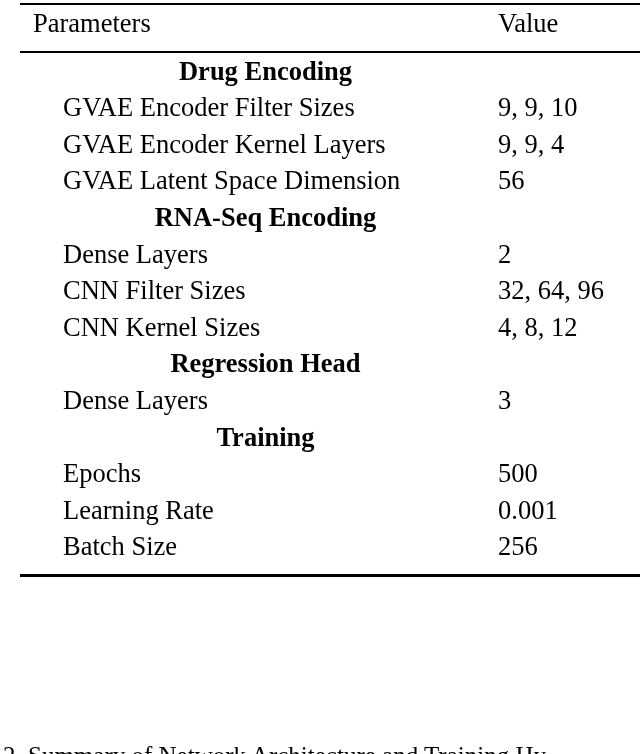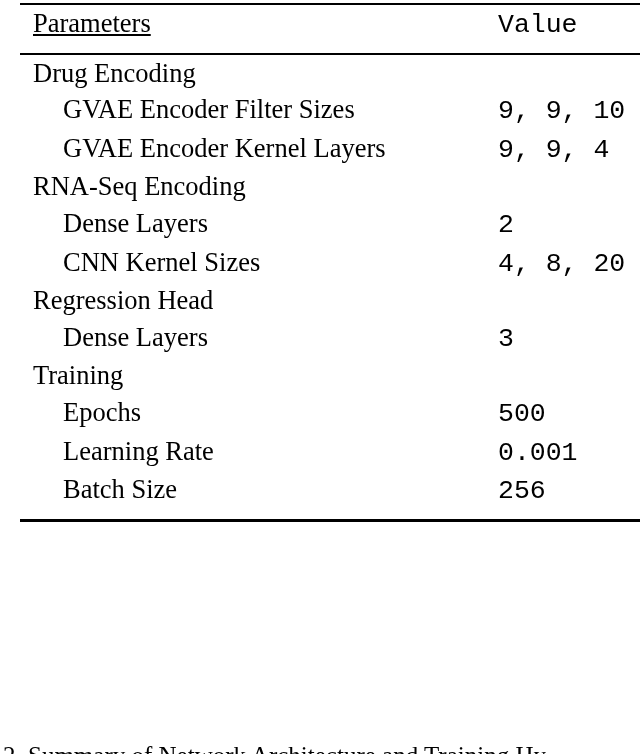--- a/index.html
+++ b/index.html
@@ -48,32 +48,32 @@
   col.col-label { width: 478px; }
   col.col-value { width: 142px; }
 
   .header-row td {
     font-size: 26.5px;
     line-height: 45px;
     font-weight: normal;
   }
 
   .row-section td.label {
-    font-weight: normal;
+    font-weight: bold;
     padding-left: 13px;
+    text-align: center;
   }
   .row-item td.label {
     font-weight: normal;
     padding-left: 43px;
   }
   td.value {
     font-weight: normal;
-    font-family: Liberation Mono, monospace;
   }
-  .header-row td.label { padding-left: 13px; text-decoration: underline; }
+  .header-row td.label { padding-left: 13px; }
 
   
   .caption-clip {
     position: absolute;
     left: 0;
     top: 741px;
     width: 640px;
     height: 13px;
     overflow: hidden;
   }
@@ -121,31 +121,39 @@
           <td class="value"></td>
         </tr>
         <tr class="row-item">
           <td class="label">GVAE Encoder Filter Sizes</td>
           <td class="value">9, 9, 10</td>
         </tr>
         <tr class="row-item">
           <td class="label">GVAE Encoder Kernel Layers</td>
           <td class="value">9, 9, 4</td>
         </tr>
+        <tr class="row-item">
+          <td class="label">GVAE Latent Space Dimension</td>
+          <td class="value">56</td>
+        </tr>
         <tr class="row-section">
           <td class="label">RNA-Seq Encoding</td>
           <td class="value"></td>
         </tr>
         <tr class="row-item">
           <td class="label">Dense Layers</td>
           <td class="value">2</td>
         </tr>
         <tr class="row-item">
+          <td class="label">CNN Filter Sizes</td>
+          <td class="value">32, 64, 96</td>
+        </tr>
+        <tr class="row-item">
           <td class="label">CNN Kernel Sizes</td>
-          <td class="value">4, 8, 20</td>
+          <td class="value">4, 8, 12</td>
         </tr>
         <tr class="row-section">
           <td class="label">Regression Head</td>
           <td class="value"></td>
         </tr>
         <tr class="row-item">
           <td class="label">Dense Layers</td>
           <td class="value">3</td>
         </tr>
         <tr class="row-section">

